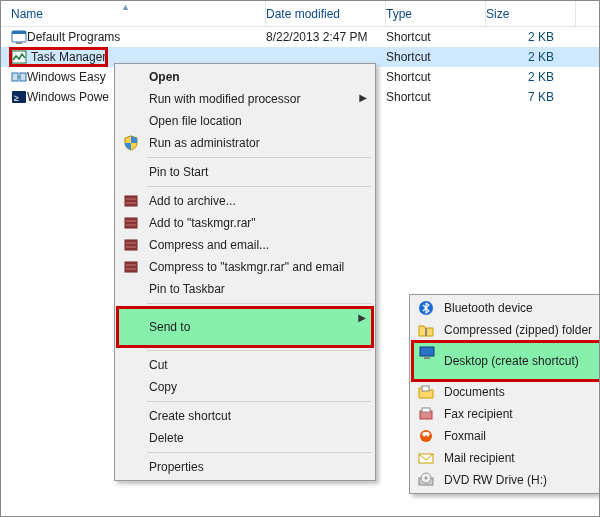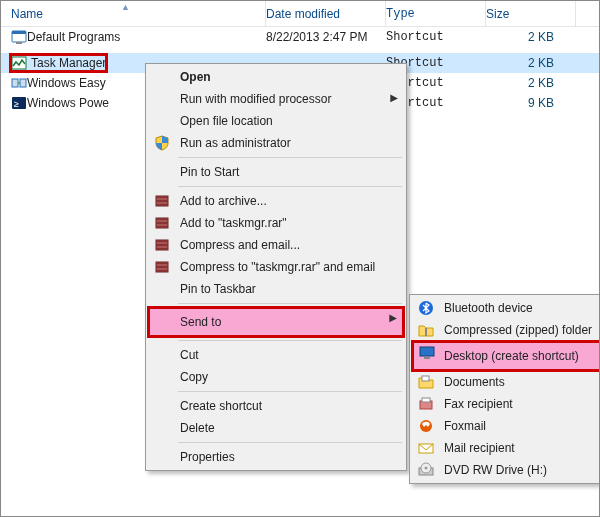--- a/index.html
+++ b/index.html
@@ -18,54 +18,54 @@
   .header {
     display: flex;
     border-bottom: 1px solid #e5e5e5;
     height: 26px;
     align-items: center;
     color: #0a4a8a;
     position: relative;
   }
   .col-name { width: 265px; padding-left: 10px; }
   .col-date { width: 120px; }
-  .col-type { width: 100px; font-family: Liberation Mono, monospace; }
+  .col-type { width: 100px; }
   .col-size { width: 90px; text-align: right; padding-right: 22px; }
   .header > div { border-right: 1px solid #e5e5e5; height: 100%; display:flex; align-items:center; }
   .header .col-name { position: relative; }
   .sort-arrow {
     position:absolute; left:120px; top:1px; font-size:9px; color:#7a99b8;
   }
   .rows { }
   .row {
     display:flex; height:20px; align-items:center;
   }
-  .row.selected { background:#cde8ff;margin-top:6px; }
+  .row.selected { background:#cde8ff; }
   .row .col-name { display:flex; align-items:center; gap:0; }
   .row .col-size { color:#0c4a6e; }
   .icon16 { width:16px; height:16px; display:inline-flex; align-items:center; justify-content:center; }
   .redbox { outline: 3px solid #c00; outline-offset:-1px; }
   
   .ctxmenu {
     position:absolute;
     background:#f0f0f0;
     border:1px solid #999;
     box-shadow: 3px 3px 4px rgba(0,0,0,.25);
     padding:2px;
   }
-  .ctx1 { left:144px; top:62px; width:262px; }
+  .ctx1 { left:113px; top:62px; width:262px; }
   .ctx2 { left:408px; top:293px; width:205px; }
   .mitem {
     display:flex; align-items:center;
     height:22px;
     padding: 0 22px 0 32px;
     position:relative;
     white-space:nowrap;
   }
-  .mitem.hover { background:#f9a8d4; border:1px solid #7bb3e0; height:30px; padding:0 21px 0 31px;}
+  .mitem.hover { background:#86efac; border:1px solid #7bb3e0; height:40px; padding:0 21px 0 31px;}
   .mitem .micon {
     position:absolute; left:5px; top:2px; width:18px; height:18px;
     display:flex; align-items:center; justify-content:center;
   }
   .mitem .arrow {
     position:absolute; right:6px; top:4px; font-size:10px; color:#333;
   }
   .sep { height:1px; background:#d0d0d0; margin:3px 2px 3px 30px; }
   .mitem.bold { font-weight:700; }
   .ctx2 .mitem { padding-right:10px; }
@@ -147,21 +147,21 @@
       <span class="icon16">
         <svg width="16" height="16">
             <rect x="1" y="2" width="14" height="12" rx="1" fill="#0a2a5a"></rect>
             <text x="3" y="12" font-size="9" fill="#fff">≥</text>
           </svg>
       </span>
       <span>Windows Powe</span>
     </div>
     <div class="col-date"></div>
     <div class="col-type">Shortcut</div>
-    <div class="col-size">9 KB</div>
+    <div class="col-size">7 KB</div>
   </div>
 </div>
 
 <div class="ctxmenu ctx1">
   <div class="mitem bold">
       <span>Open</span>
     </div>
   <div class="mitem">
       <span>Run with modified processor</span>
       <span class="arrow">▶</span>

